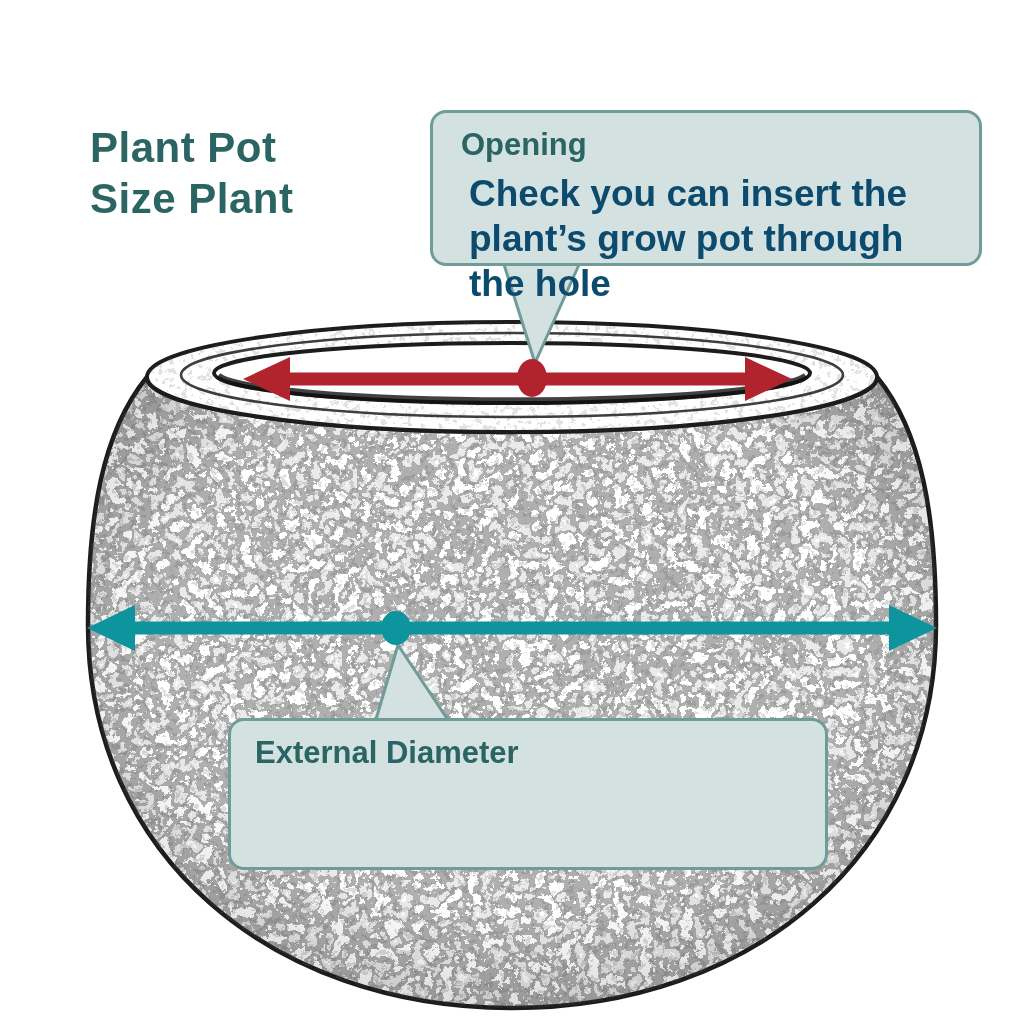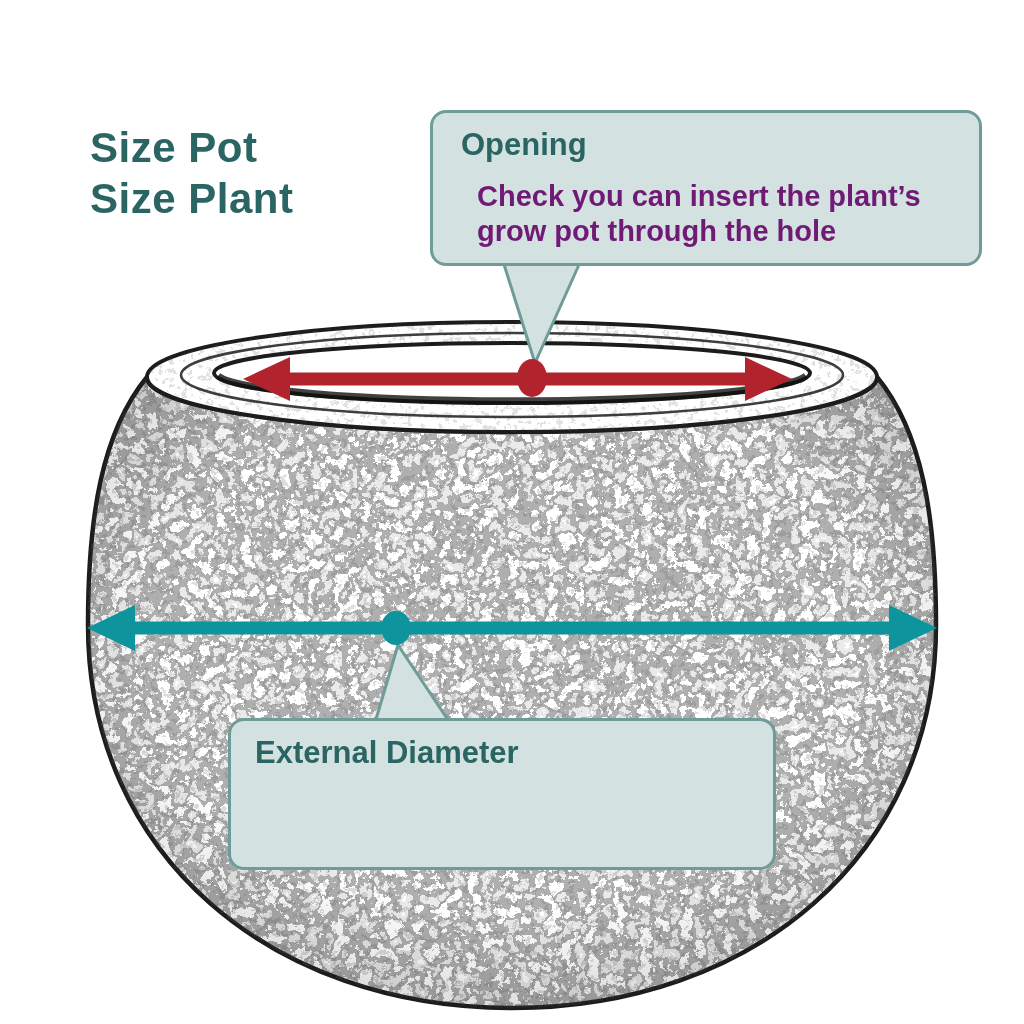--- a/index.html
+++ b/index.html
@@ -42,36 +42,36 @@
   .callout-opening {
     left: 430px;
     top: 110px;
     width: 552px;
     height: 156px;
     padding-left: 28px;
   }
   .callout-diameter {
     left: 228px;
     top: 718px;
-    width: 548px;
+    width: 600px;
     height: 152px;
   }
   .callout-title {
     color: #2b6563;
     font-size: 31px;
     font-weight: 700;
     margin: 0 0 4px 0;
     line-height: 1.15;
   }
   .callout-body {
-    color: #701a75;
-    font-size: 29px;
+    color: #0c4a6e;
+    font-size: 37px;
     font-weight: 600;
     line-height: 1.22;
-    margin: 16px;
+    margin: 8px;
   }
   .tail {
     fill: #d3e1e1;
     stroke: #6f9b99;
     stroke-width: 3;
     stroke-linejoin: round;
   }
   .ink-line {
     fill: none;
     stroke: #1c1c1c;
@@ -144,21 +144,21 @@
 
     <g fill="#0e949c">
       <rect x="125" y="621.5" width="775" height="13"></rect>
       <polygon points="87,628 135,605 135,651"></polygon>
       <polygon points="937,628 889,605 889,651"></polygon>
       <ellipse cx="396" cy="628" rx="15" ry="17"></ellipse>
     </g>
   </svg>
 
   <div class="page-title">
-    <span style="display:block">Size Pot</span>
+    <span style="display:block">Plant Pot</span>
     <span style="display:block">Size Plant</span>
   </div>
 
   <div class="callout callout-opening">
     <div class="callout-title">Opening</div>
     <div class="callout-body">Check you can insert the plant’s grow pot through the hole</div>
   </div>
 
   <div class="callout callout-diameter">
     <div class="callout-title">External Diameter</div>

